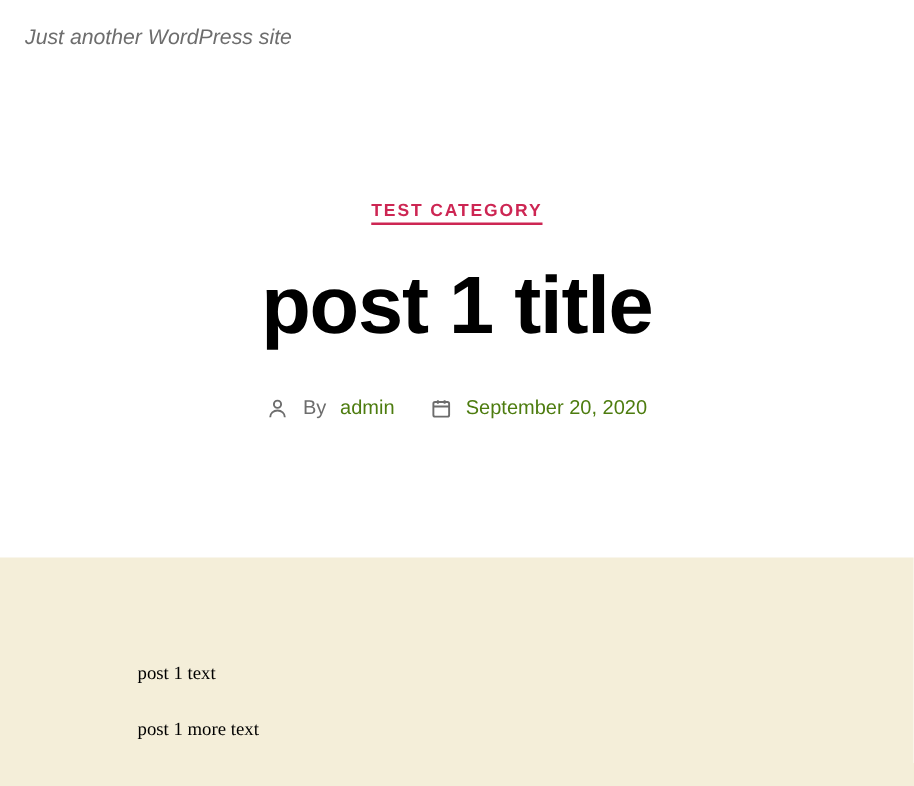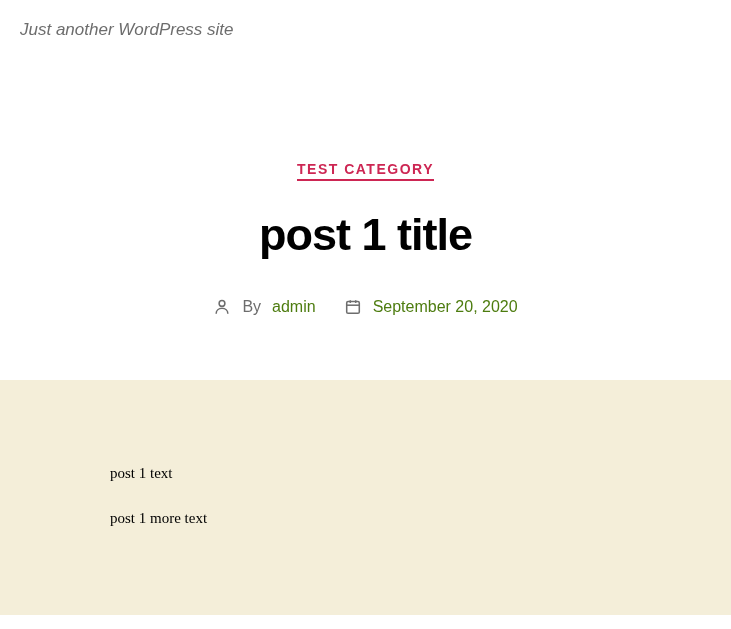--- a/index.html
+++ b/index.html
@@ -15,36 +15,36 @@
       overflow: hidden;
     }
     .tagline {
       color: #6d6d6d;
       font-size: 17px;
       padding: 20px 20px 0 20px;
       font-style: italic;
     }
     .header {
       text-align: center;
-      padding: 120px 20px 64px 20px;
+      padding: 120px 20px 110px 20px;
     }
     .category-link {
       color: #cd2653;
       font-size: 14px;
       font-weight: 700;
       letter-spacing: 1.5px;
       text-transform: uppercase;
       text-decoration: none;
       border-bottom: 2px solid #cd2653;
       padding-bottom: 2px;
       display: inline-block;
       cursor: pointer;
     }
     .post-title {
-      font-size: 45px;
+      font-size: 65px;
       font-weight: 800;
       color: #000000;
       margin-top: 30px;
       line-height: 1.05;
       letter-spacing: -1px;
     }
     .meta-row {
       display: flex;
       justify-content: center;
       align-items: center;

